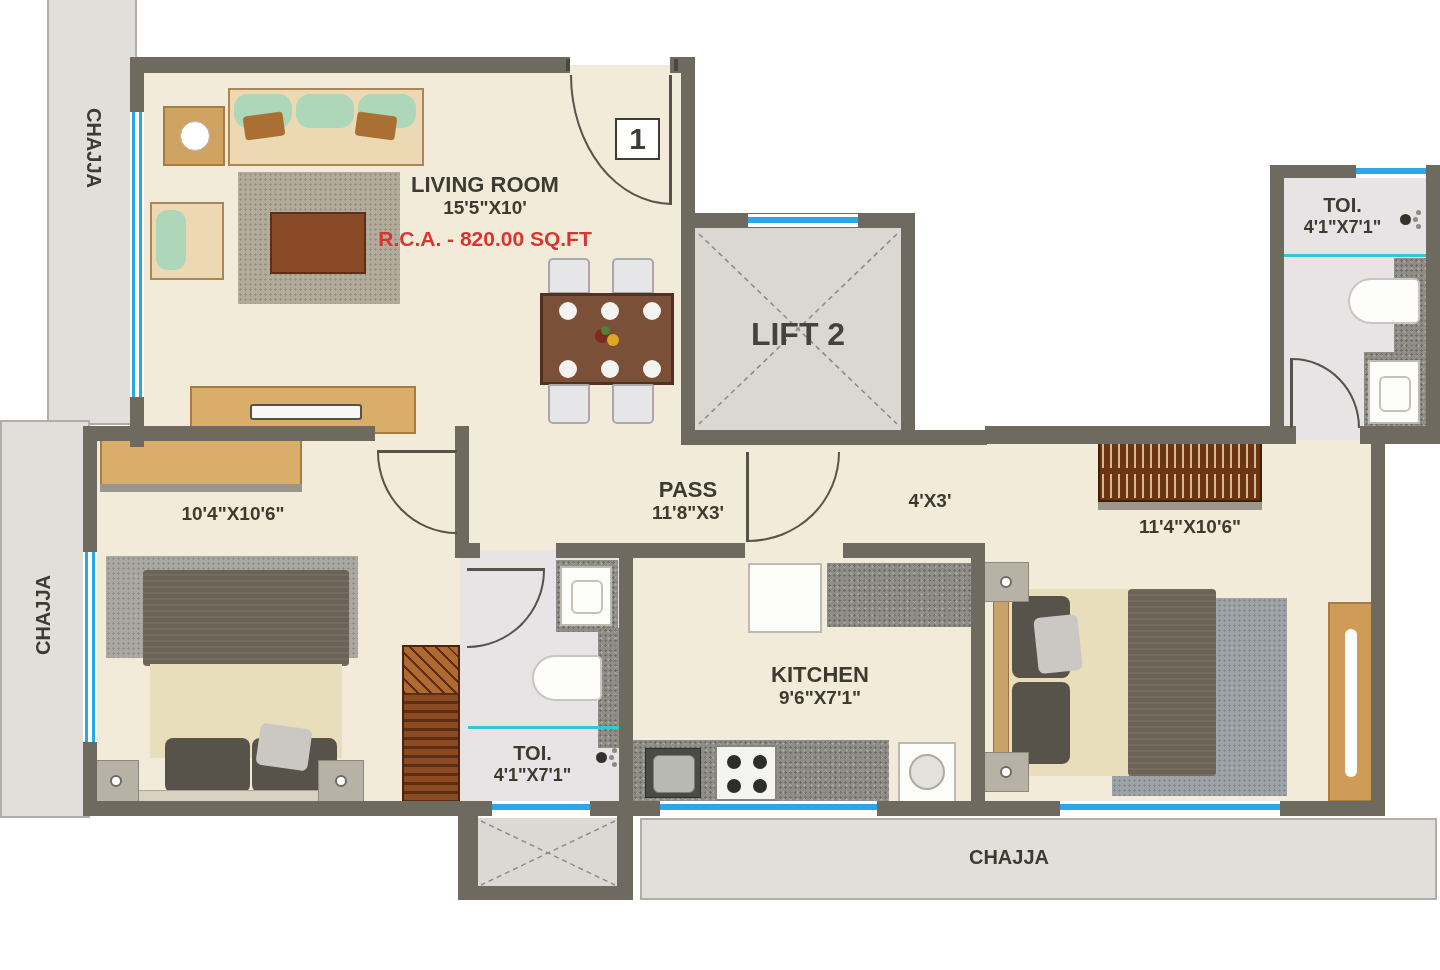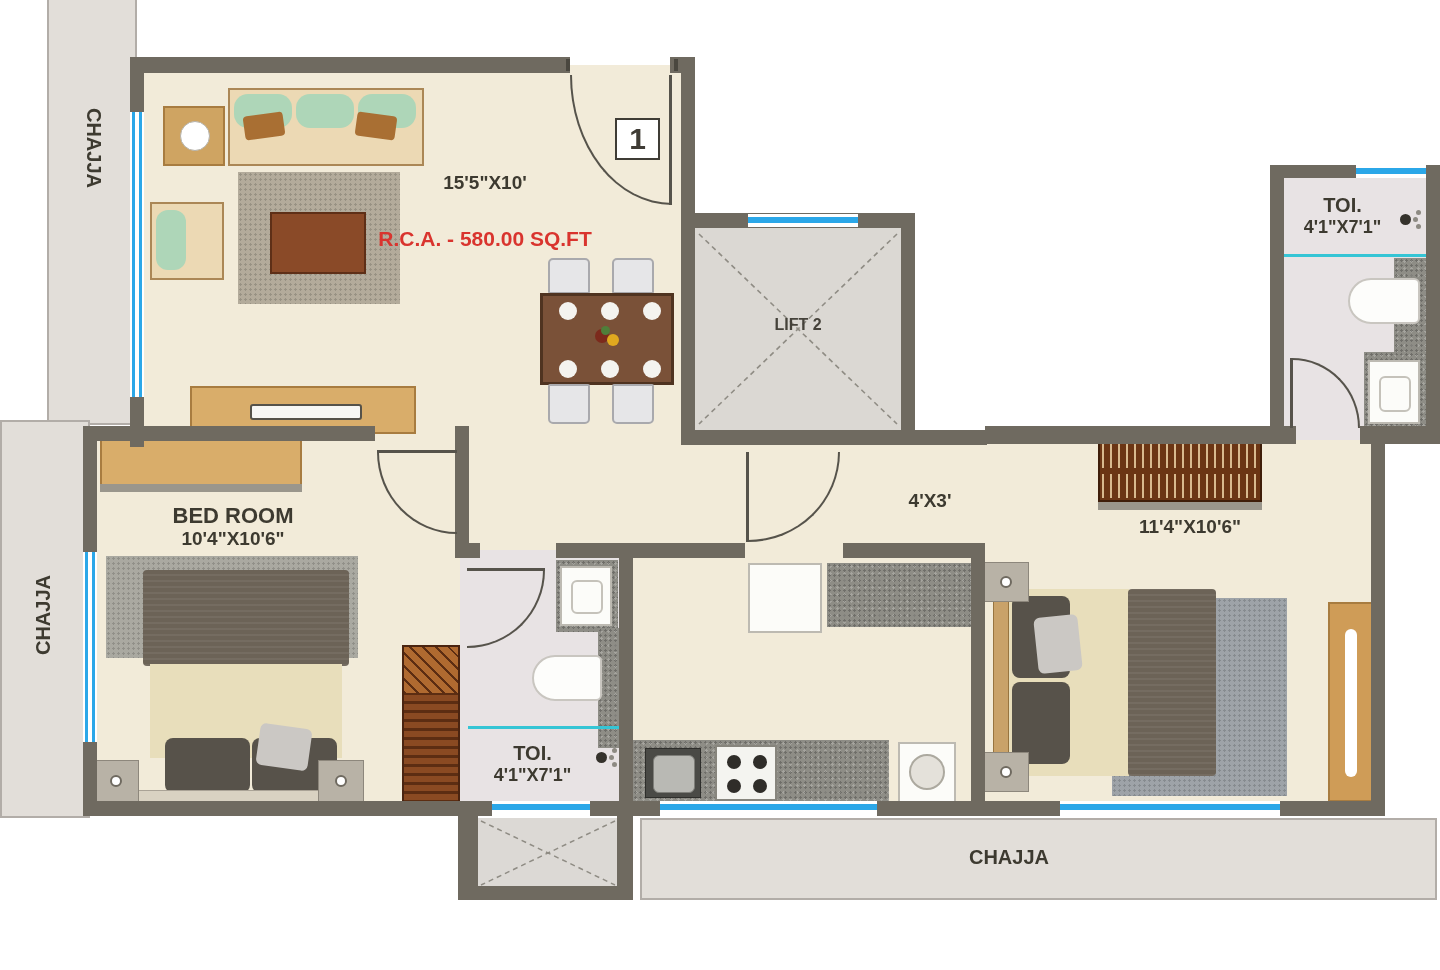--- a/index.html
+++ b/index.html
@@ -238,45 +238,53 @@
   <div class="door-panel" style="left:467px;top:568px;width:78px;height:3px;"></div>
 
   <div class="arc arc-tr" style="left:1292px;top:358px;width:68px;height:70px;"></div>
   <div class="door-panel" style="left:1290px;top:358px;width:3px;height:70px;"></div>
 
   <div class="badge" style="left:615px;top:118px;width:45px;height:42px;">
     <span>1</span>
   </div>
 
   <div class="label lab-main" style="left:355px;top:172px;width:260px;">
+    <div>LIVING ROOM</div>
     <div class="lab-dims">15'5"X10'</div>
   </div>
-  <div class="label lab-red" style="left:330px;top:227px;width:310px;">R.C.A. - 580.00 SQ.FT</div>
-
-  <div class="label" style="left:738px;top:316px;width:120px;font-size:16px;color:#45423a;">LIFT 2</div>
+  <div class="label lab-red" style="left:330px;top:227px;width:310px;">R.C.A. - 820.00 SQ.FT</div>
+
+  <div class="label" style="left:738px;top:316px;width:120px;font-size:32px;color:#45423a;">LIFT 2</div>
 
   <div class="label lab-main" style="left:1280px;top:194px;width:125px;font-size:20px;">
     <div>TOI.</div>
     <div style="font-size:18px;">4'1"X7'1"</div>
   </div>
 
+  <div class="label lab-main" style="left:598px;top:477px;width:180px;">
+    <div>PASS</div>
+    <div class="lab-dims">11'8"X3'</div>
+  </div>
   <div class="label lab-dims" style="left:880px;top:490px;width:100px;">4'X3'</div>
 
   <div class="label lab-main" style="left:1060px;top:516px;width:260px;">
     <div class="lab-dims">11'4"X10'6"</div>
   </div>
 
   <div class="label lab-main" style="left:113px;top:503px;width:240px;">
-    <div>BED ROOM</div>
     <div class="lab-dims">10'4"X10'6"</div>
   </div>
 
   <div class="label lab-main" style="left:470px;top:742px;width:125px;font-size:20px;">
     <div>TOI.</div>
     <div style="font-size:18px;">4'1"X7'1"</div>
   </div>
 
+  <div class="label lab-main" style="left:720px;top:662px;width:200px;">
+    <div>KITCHEN</div>
+    <div class="lab-dims">9'6"X7'1"</div>
+  </div>
 
   <div class="label rot-cw" style="left:-8px;top:135px;width:200px;height:26px;font-size:20px;">CHAJJA</div>
   <div class="label rot-ccw" style="left:-55px;top:602px;width:200px;height:26px;font-size:20px;">CHAJJA</div>
   <div class="label" style="left:909px;top:846px;width:200px;font-size:20px;">CHAJJA</div>
 
 </div>
 
 </body></html>

